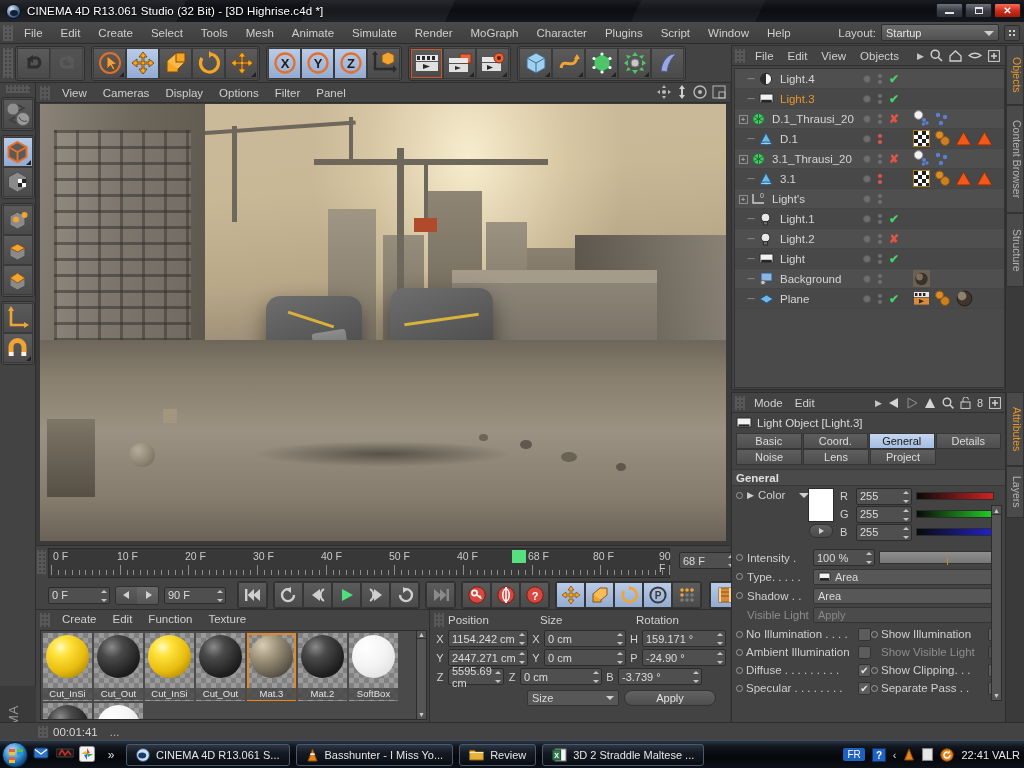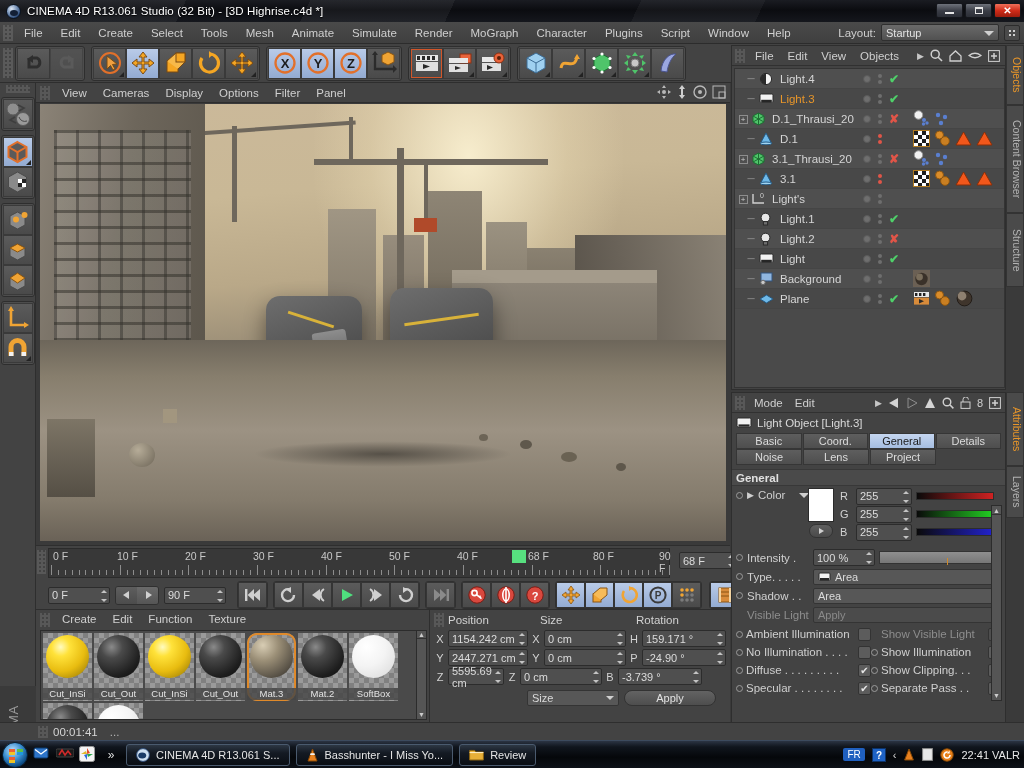--- a/index.html
+++ b/index.html
@@ -137,21 +137,21 @@
 
   
   .matmgr { position:absolute; left:36px; top:609px; width:394px; height:128px;
     background:#434343; border-top:1px solid #2e2e2e; border-right:1px solid #2e2e2e; }
   .matmenu { height:19px; display:flex; align-items:center; }
   .matmenu .mi { padding:0 8px; font-size:11.5px; color:#cfcfcf; line-height:19px; }
   .matgrid { position:absolute; left:4px; top:20px; width:380px; height:90px; background:#4a4a4a;
     border:1px solid #2c2c2c; padding:2px; display:flex; flex-wrap:wrap; gap:2px; overflow:hidden; }
   .matcell { width:49px; height:68px; background:
      repeating-conic-gradient(#9a9a9a 0% 25%, #808080 0% 50%) 0 0/10px 10px; position:relative; }
-  .matcell.sel { outline:2px solid #e08a2a; outline-offset:-2px;border-radius:10px; }
+  .matcell.sel { outline:2px solid #e08a2a; outline-offset:-2px; }
   .matsphere { position:absolute; left:3px; top:2px; width:43px; height:43px; border-radius:50%; }
   .matname { position:absolute; left:0; bottom:1px; width:100%; text-align:center; font-size:9.5px;
     color:#e3e3e3; background:rgba(70,70,70,.82); line-height:12px; overflow:hidden; white-space:nowrap;}
   .matscroll { position:absolute; right:2px; top:20px; width:11px; height:90px; background:#555;
     border:1px solid #2c2c2c; }
 
   
   .coord { position:absolute; left:430px; top:609px; width:300px; height:128px;
     background:#434343; border-top:1px solid #2e2e2e; }
   .coordhdr { height:19px; display:flex; align-items:center; font-size:11.5px; color:#d2d2d2; }
@@ -1594,39 +1594,39 @@
       <span class="plabel dim" style="width:62px">Visible Light</span>
       <div class="combo dim" style="width:183px">
         <span>Apply</span>
       </div>
     </div>
 
     <div id="cb-host" style="padding-top: 1px;">
         <div style="display: flex; align-items: center; height: 18px; padding-left: 4px;">
           <div style="display: flex; align-items: center; gap: 3px; width: 135px;">
             <span class="radio"></span>
+            <span class="plabel" style="flex:1;white-space:nowrap;">No Illumination . . . .</span>
+            <span class="cbox"></span>
+          </div>
+          <div style="display: flex; align-items: center; gap: 3px; width: 130px;">
+            <span class="radio"></span>
+            <span class="plabel" style="flex:1;white-space:nowrap;">Show Illumination</span>
+            <span class="cbox">✔</span>
+          </div>
+        </div>
+        <div style="display: flex; align-items: center; height: 18px; padding-left: 4px;">
+          <div style="display: flex; align-items: center; gap: 3px; width: 135px;">
+            <span class="radio"></span>
             <span class="plabel" style="flex:1;white-space:nowrap;">Ambient Illumination</span>
             <span class="cbox"></span>
           </div>
           <div style="display: flex; align-items: center; gap: 3px; width: 130px;">
             <span class="radio" style="visibility:hidden"></span>
             <span class="plabel dim" style="flex:1;white-space:nowrap;">Show Visible Light</span>
             <span class="cbox dim">✔</span>
-          </div>
-        </div>
-        <div style="display: flex; align-items: center; height: 18px; padding-left: 4px;">
-          <div style="display: flex; align-items: center; gap: 3px; width: 135px;">
-            <span class="radio"></span>
-            <span class="plabel" style="flex:1;white-space:nowrap;">No Illumination . . . .</span>
-            <span class="cbox"></span>
-          </div>
-          <div style="display: flex; align-items: center; gap: 3px; width: 130px;">
-            <span class="radio"></span>
-            <span class="plabel" style="flex:1;white-space:nowrap;">Show Illumination</span>
-            <span class="cbox">✔</span>
           </div>
         </div>
         <div style="display: flex; align-items: center; height: 18px; padding-left: 4px;">
           <div style="display: flex; align-items: center; gap: 3px; width: 135px;">
             <span class="radio"></span>
             <span class="plabel" style="flex:1;white-space:nowrap;">Diffuse . . . . . . . . .</span>
             <span class="cbox">✔</span>
           </div>
           <div style="display: flex; align-items: center; gap: 3px; width: 130px;">
             <span class="radio"></span>
@@ -1715,20 +1715,30 @@
     </div>
     <div class="tbitem">
       <span>
           <svg width="15" height="13" viewBox="0 0 15 13">
             <path d="M0.6 2.4 L5.6 2.4 L6.8 4 L14.4 4 L14.4 12 L0.6 12 Z" fill="#e8b038" stroke="#8a6310"></path>
             <path d="M0.6 4.6 L14.4 4.6" stroke="#fff3d0"></path>
           </svg>
         </span>
       <span>Review</span>
     </div>
+    <div class="tbitem">
+      <span>
+          <svg width="15" height="14" viewBox="0 0 15 14">
+            <rect x="3" y="1" width="11" height="12" fill="#f4f4f4" stroke="#7a7a7a"></rect>
+            <rect x="0.6" y="2" width="8" height="10" fill="#2f7d4f" stroke="#1a4a2c"></rect>
+            <text x="4.6" y="9.6" font-size="7" font-weight="bold" fill="#fff" text-anchor="middle" font-family="Liberation Sans, sans-serif">X</text>
+          </svg>
+        </span>
+      <span>3D 2 Straddle Maltese ...</span>
+    </div>
 
     <div class="tray">
       <span class="langbox">FR</span>
       <span>
           <svg width="14" height="14" viewBox="0 0 14 14">
             <rect x="0.5" y="0.5" width="13" height="13" fill="#1e62c4" stroke="#0d3368"></rect>
             <text x="7" y="11" font-size="10" font-weight="bold" fill="#fff" text-anchor="middle" font-family="Liberation Sans, sans-serif">?</text>
           </svg>
         </span>
       <span style="color:#d8d8d8;font-size:11px;">‹</span>

